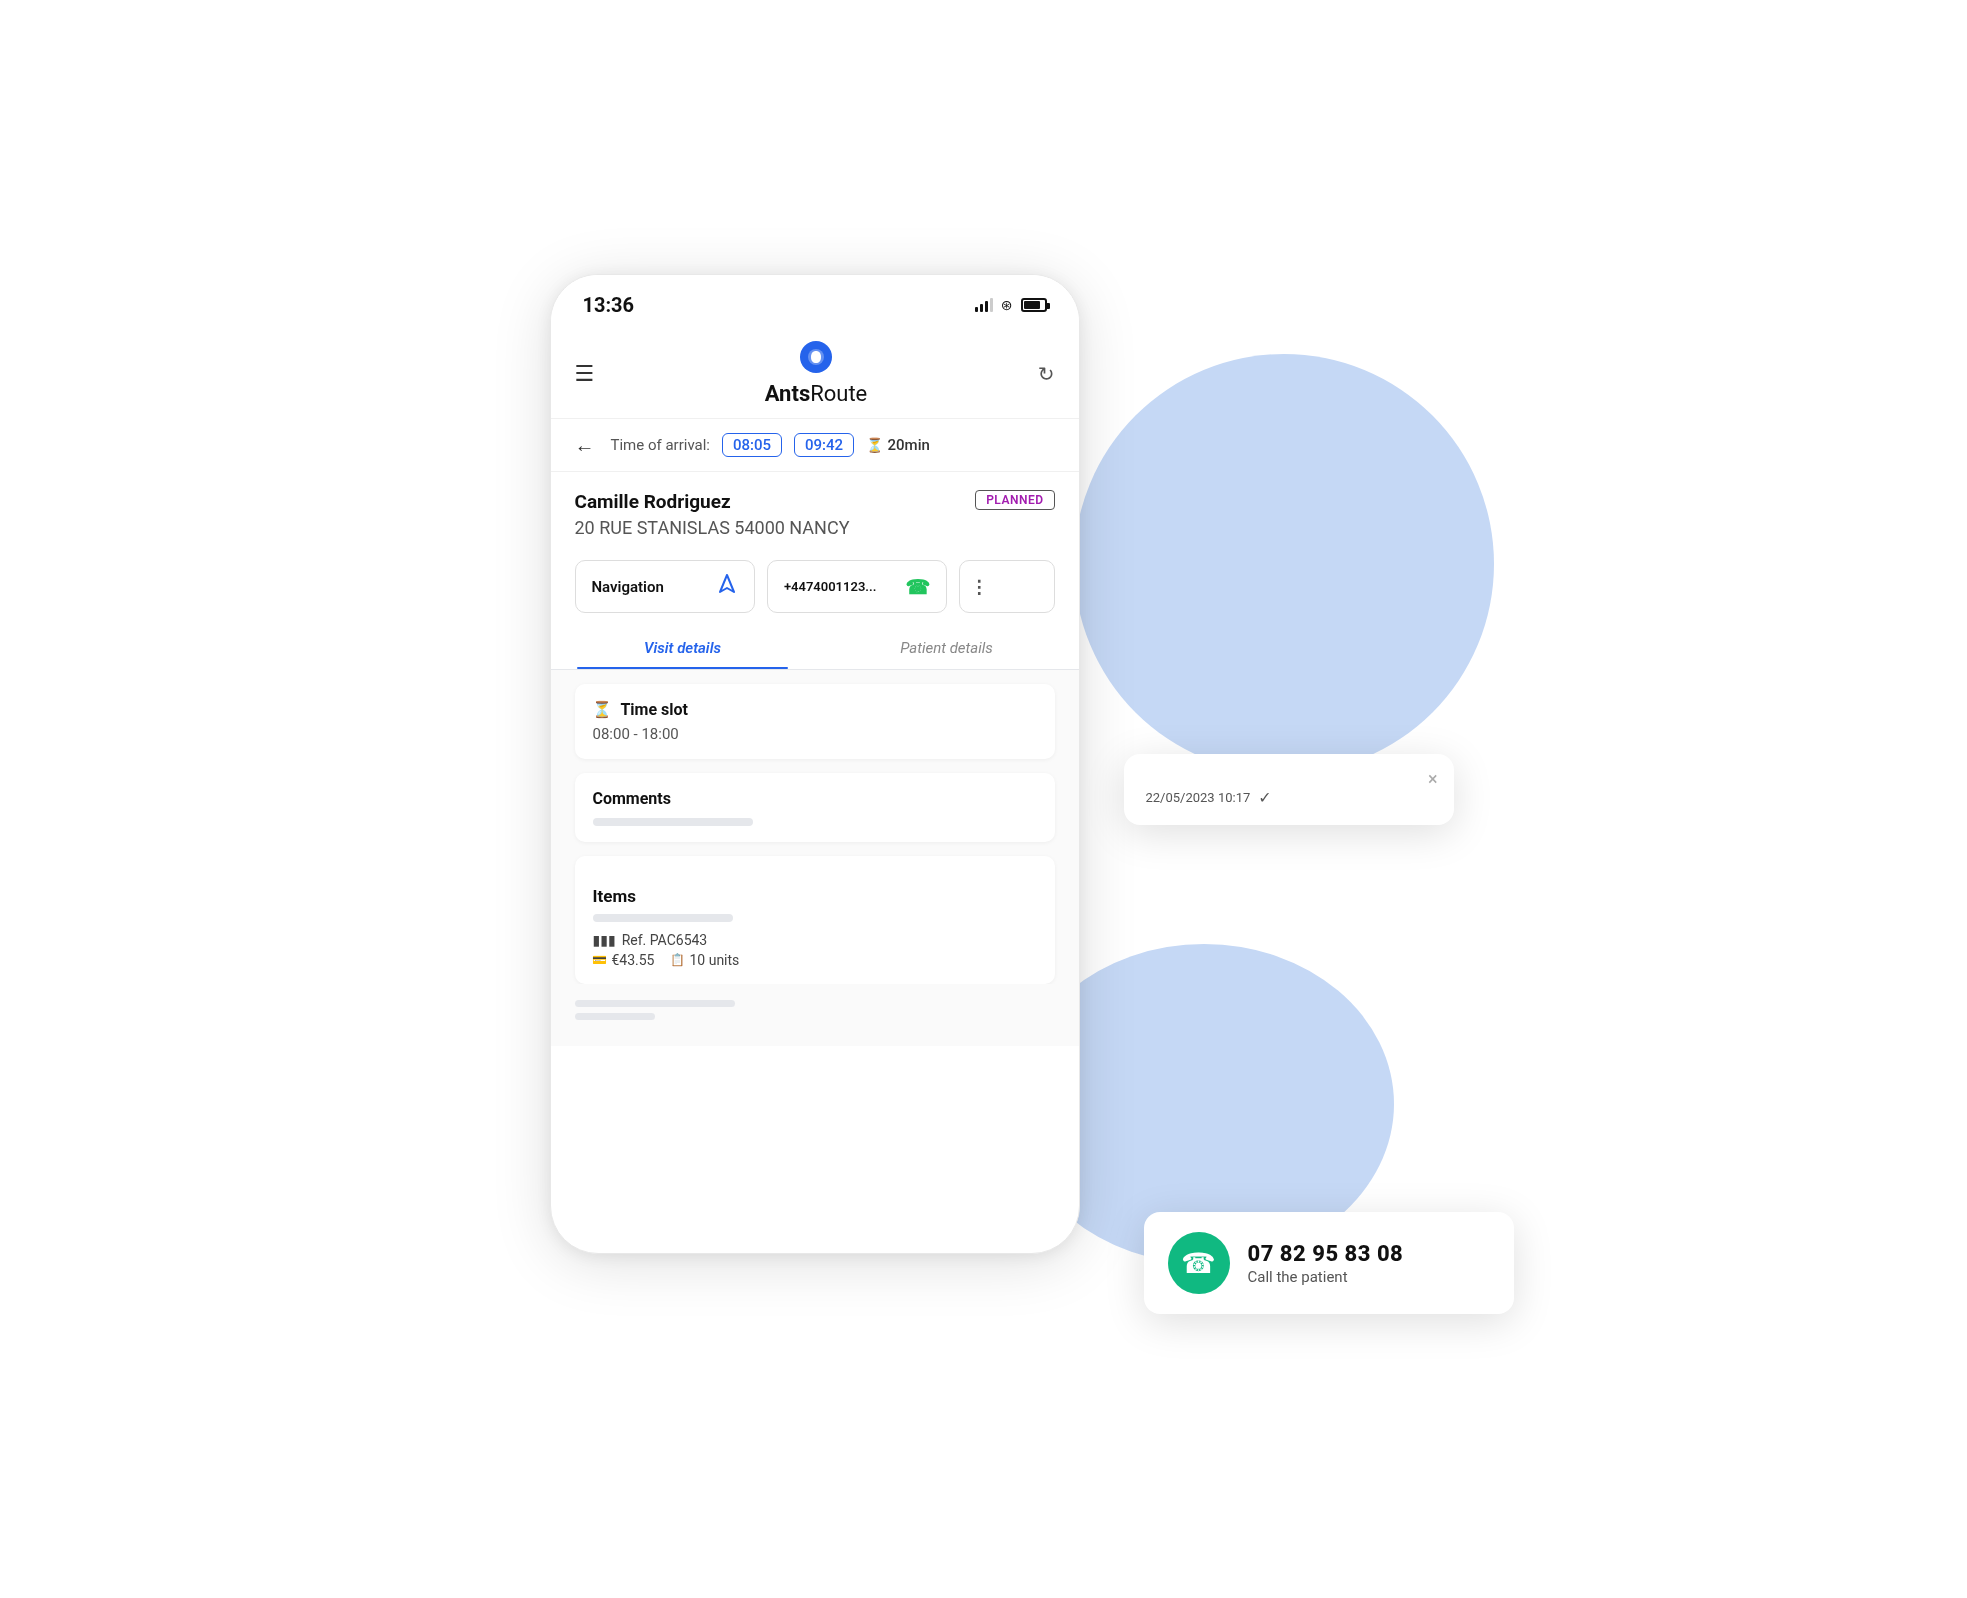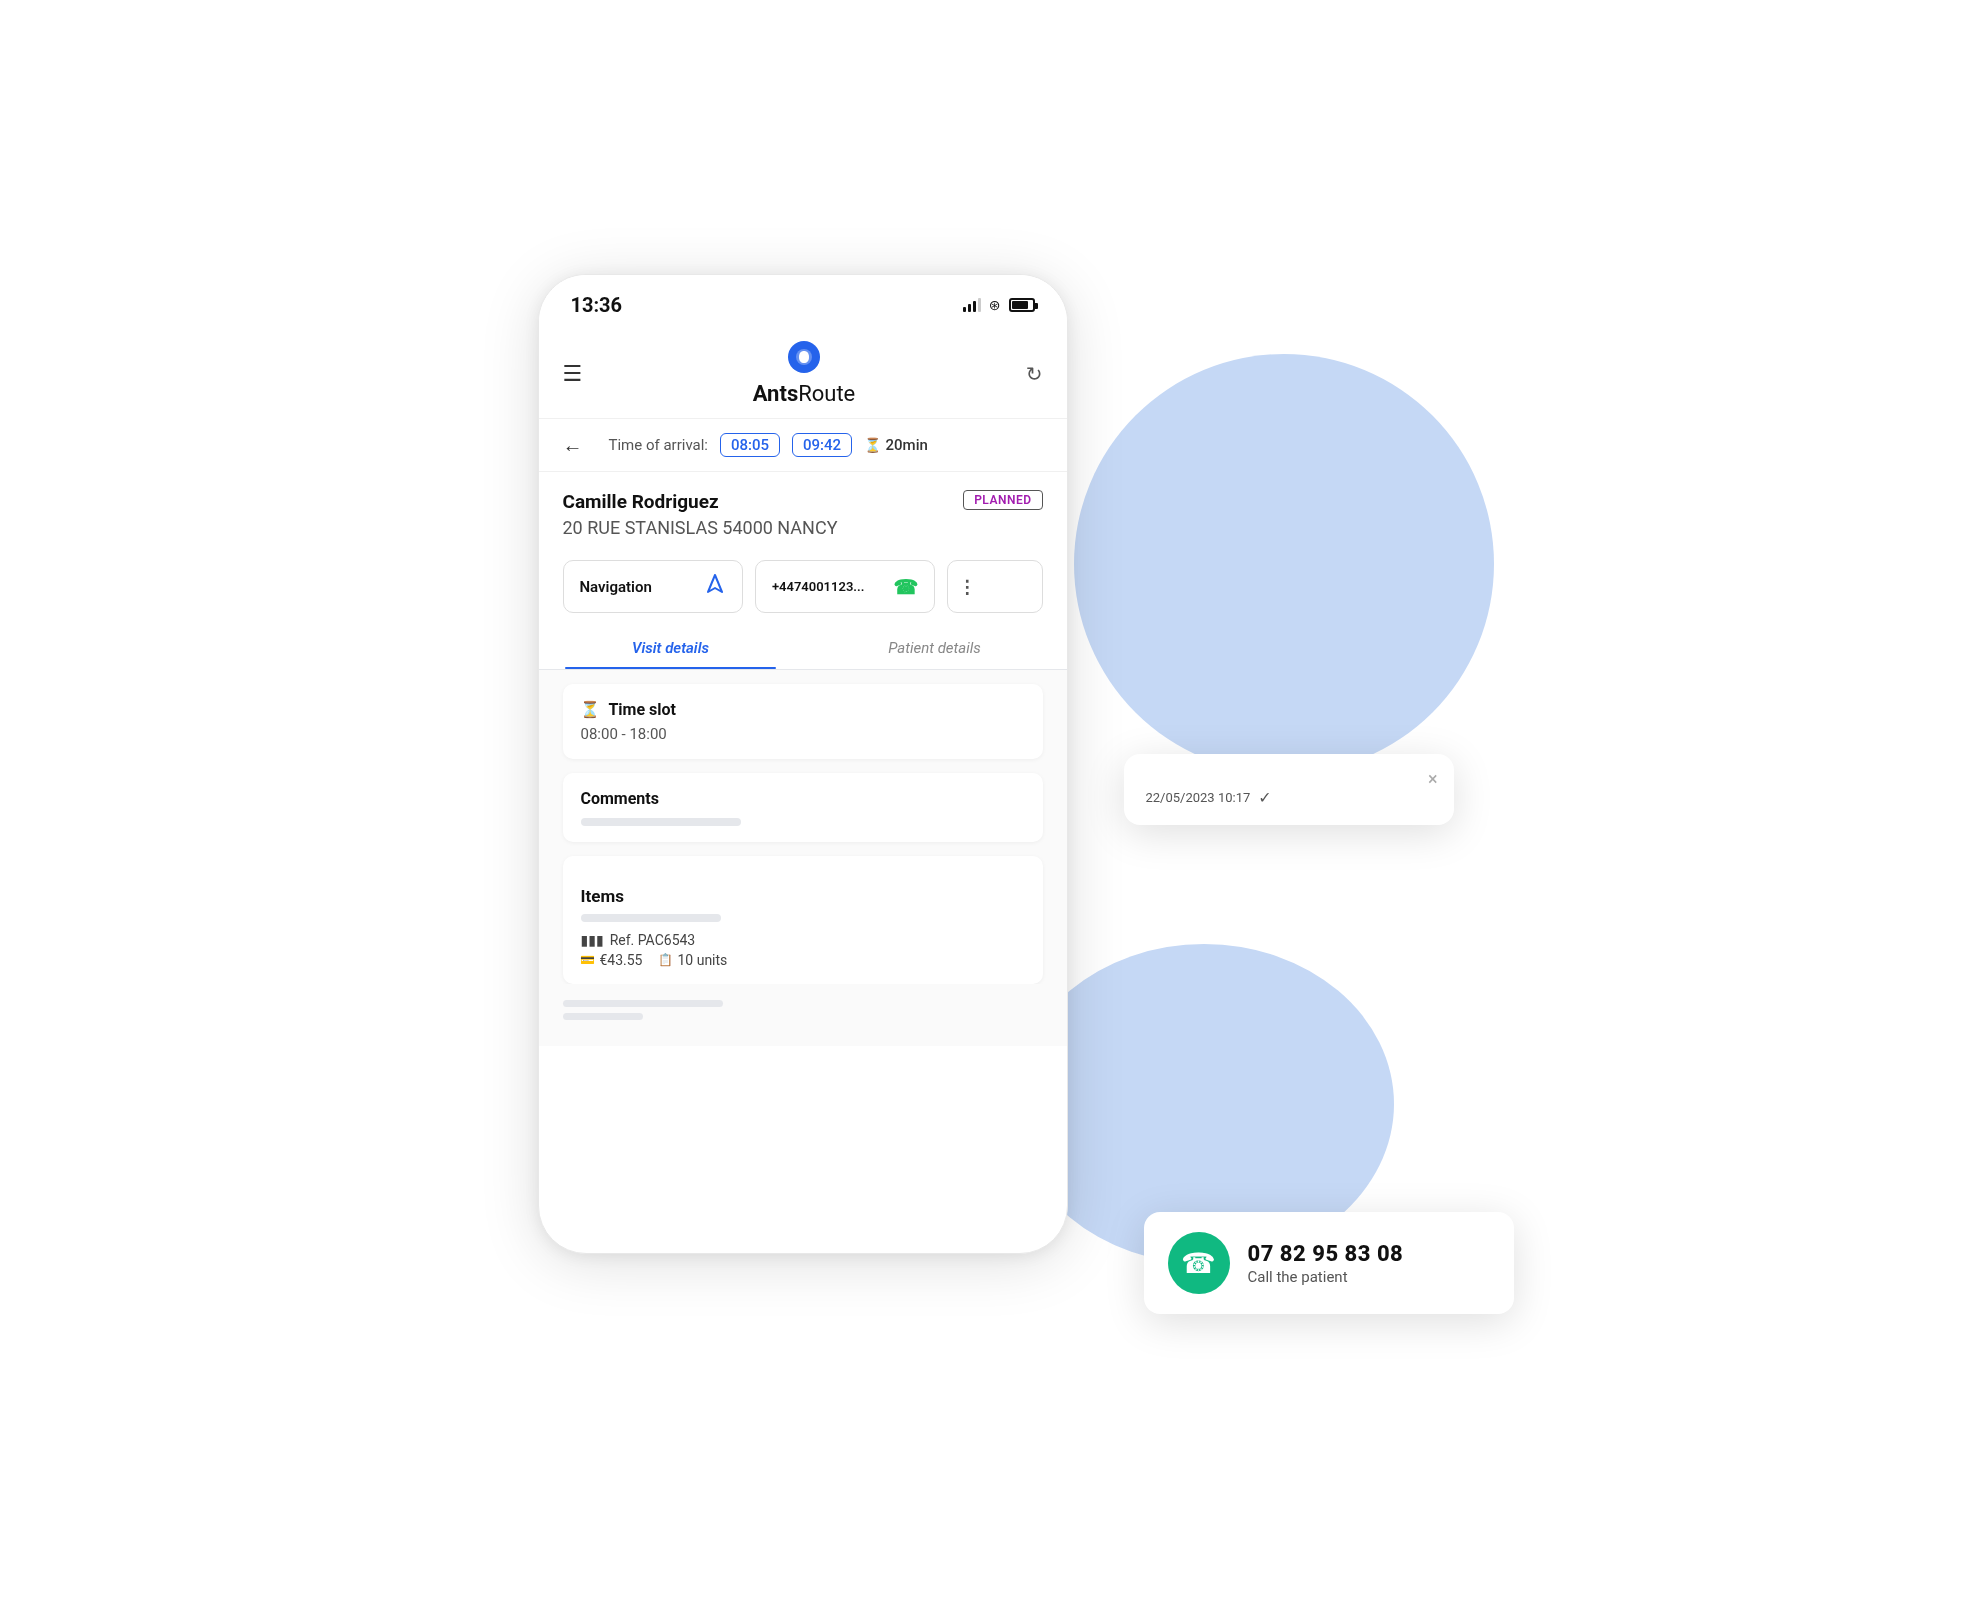--- a/index.html
+++ b/index.html
@@ -39,21 +39,21 @@
       width: 380px;
       height: 320px;
       background: #c5d8f5;
       border-radius: 50%;
       z-index: 0;
     }
 
     
     .phone {
       position: absolute;
-      left: 4px;
+      left: 16px;
       top: 0;
       width: 530px;
       height: 980px;
       background: #ffffff;
       border-radius: 48px;
       box-shadow: 0 8px 60px rgba(0,0,0,0.13), 0 2px 16px rgba(0,0,0,0.07);
       overflow: hidden;
       z-index: 2;
       border: 1px solid #e8e8e8;
     }
@@ -173,21 +173,21 @@
       gap: 12px;
     }
     .back-arrow {
       font-size: 20px;
       color: #333;
       cursor: pointer;
     }
     .arrival-label {
       font-size: 15px;
       color: #555;
-      margin-left: 14px;
+      margin-left: 4px;
     }
     .time-badge {
       border: 1.5px solid #2563eb;
       border-radius: 6px;
       padding: 2px 10px;
       font-size: 15px;
       color: #2563eb;
       font-weight: 500;
     }
     .duration-badge {

